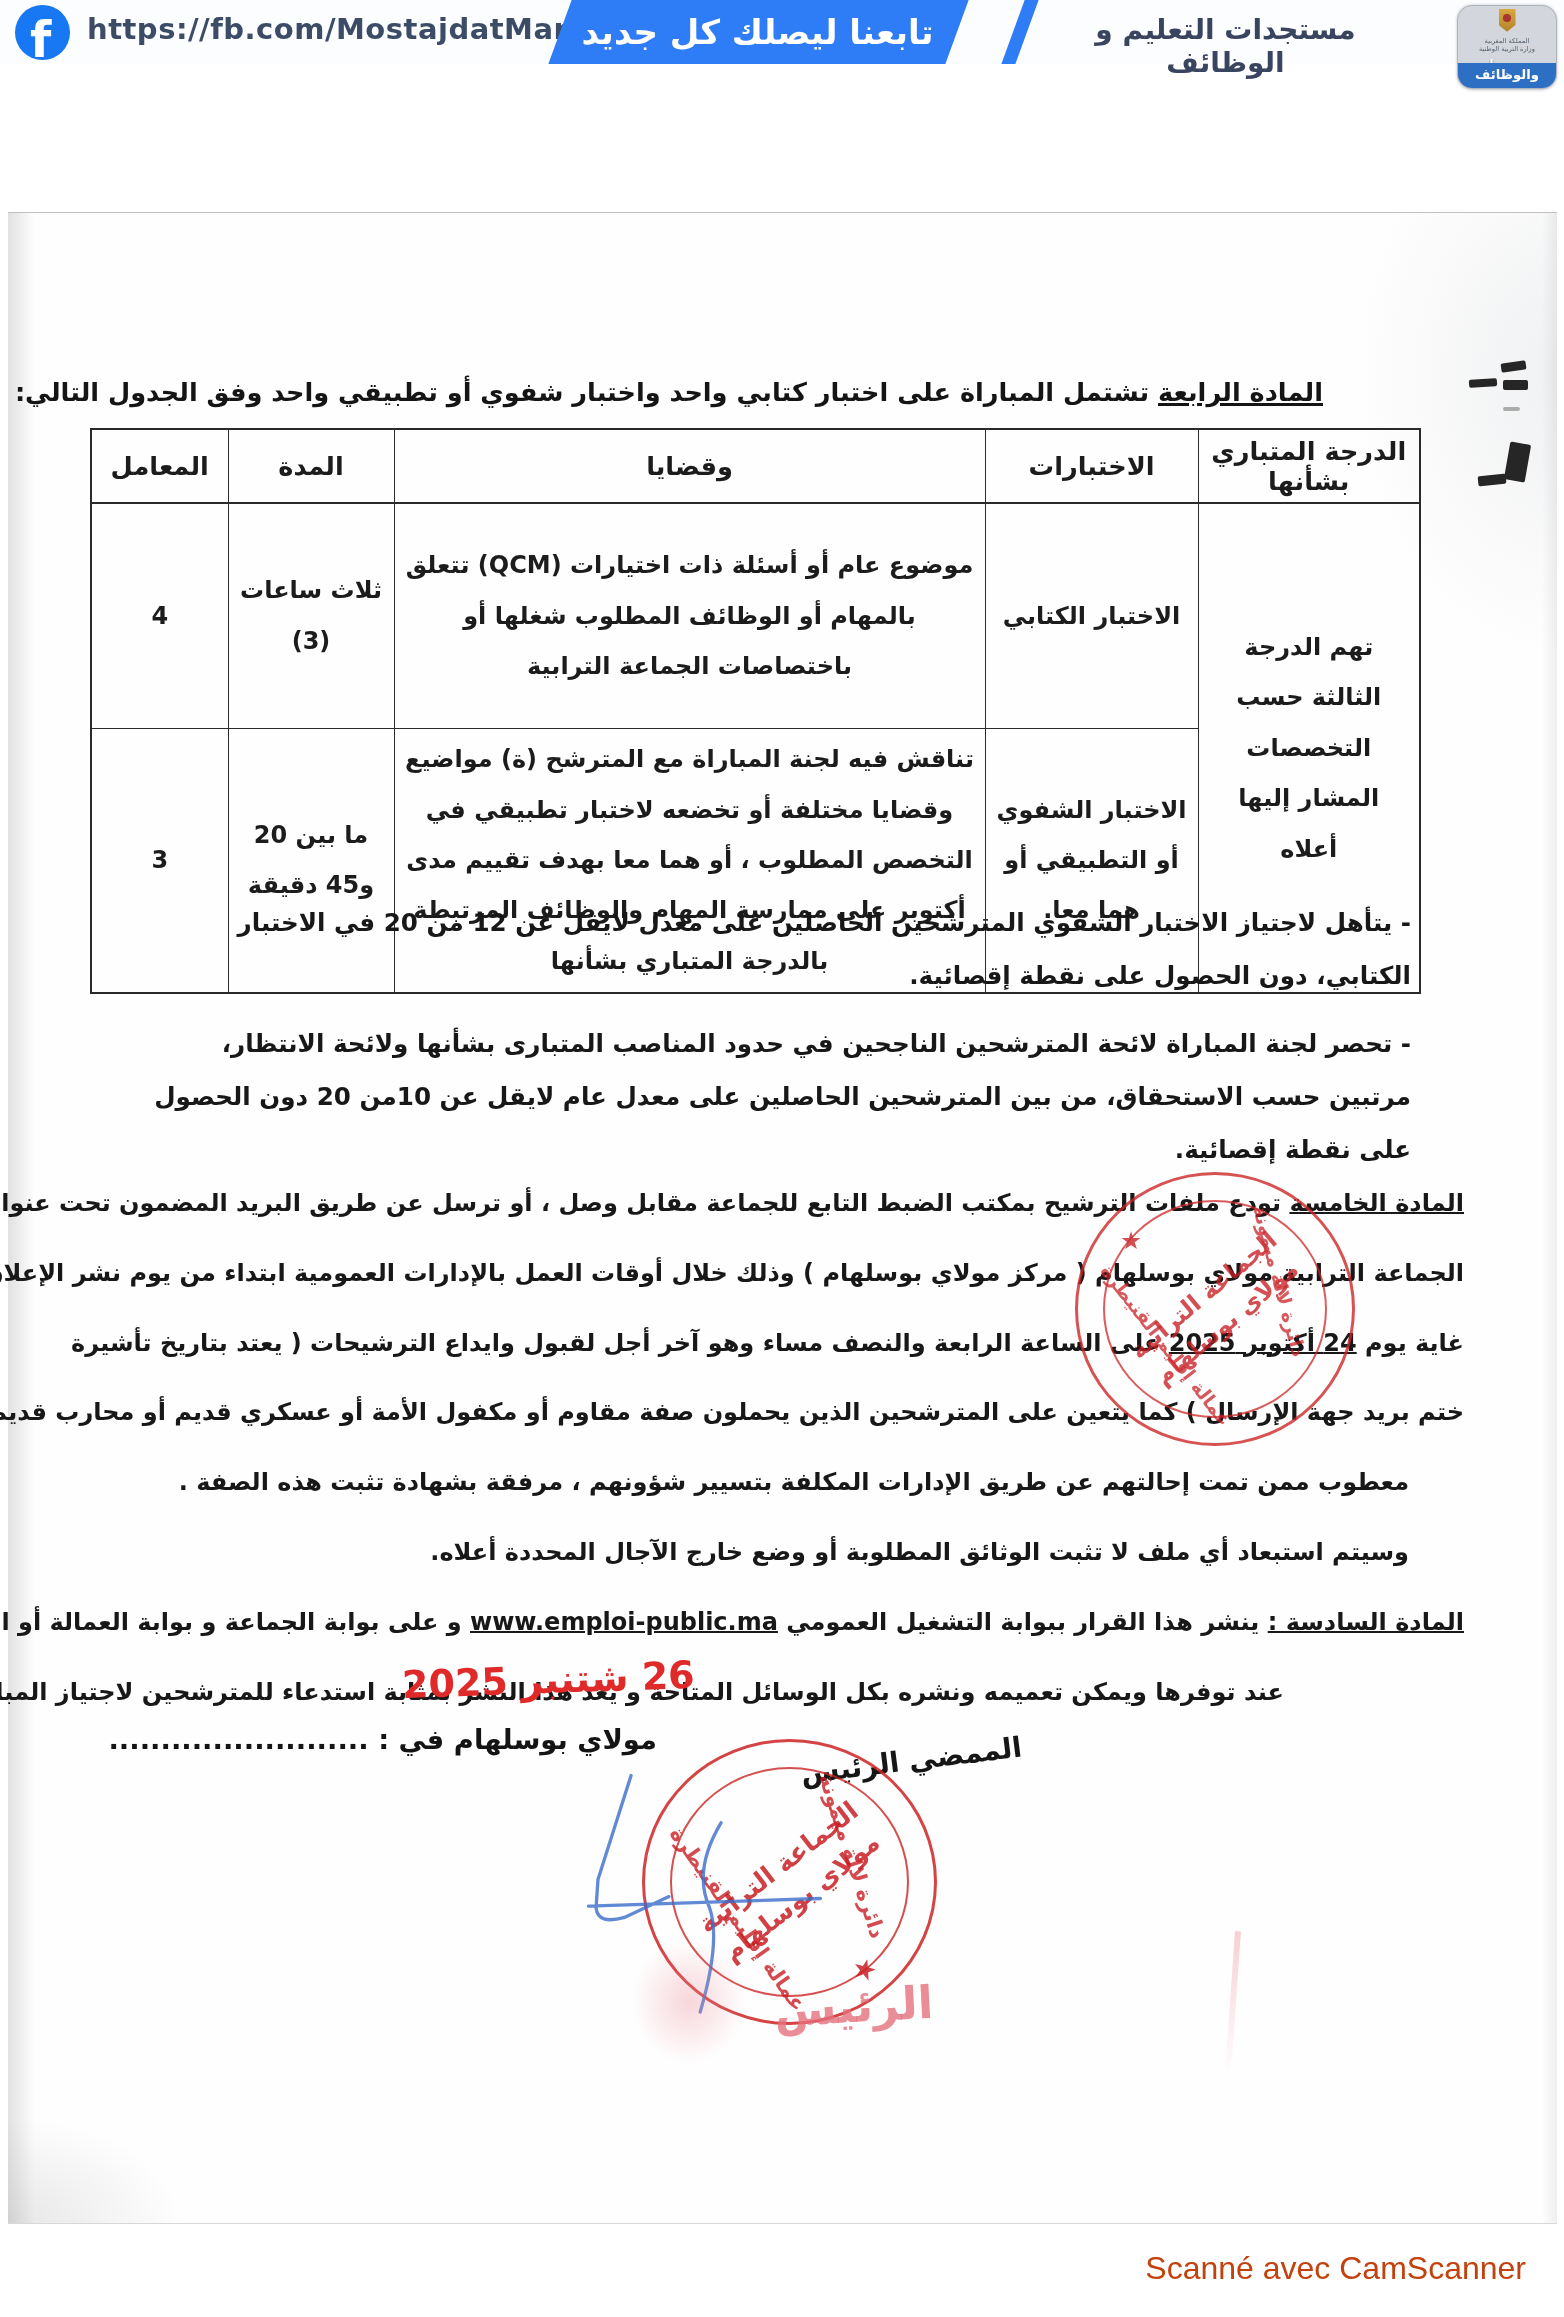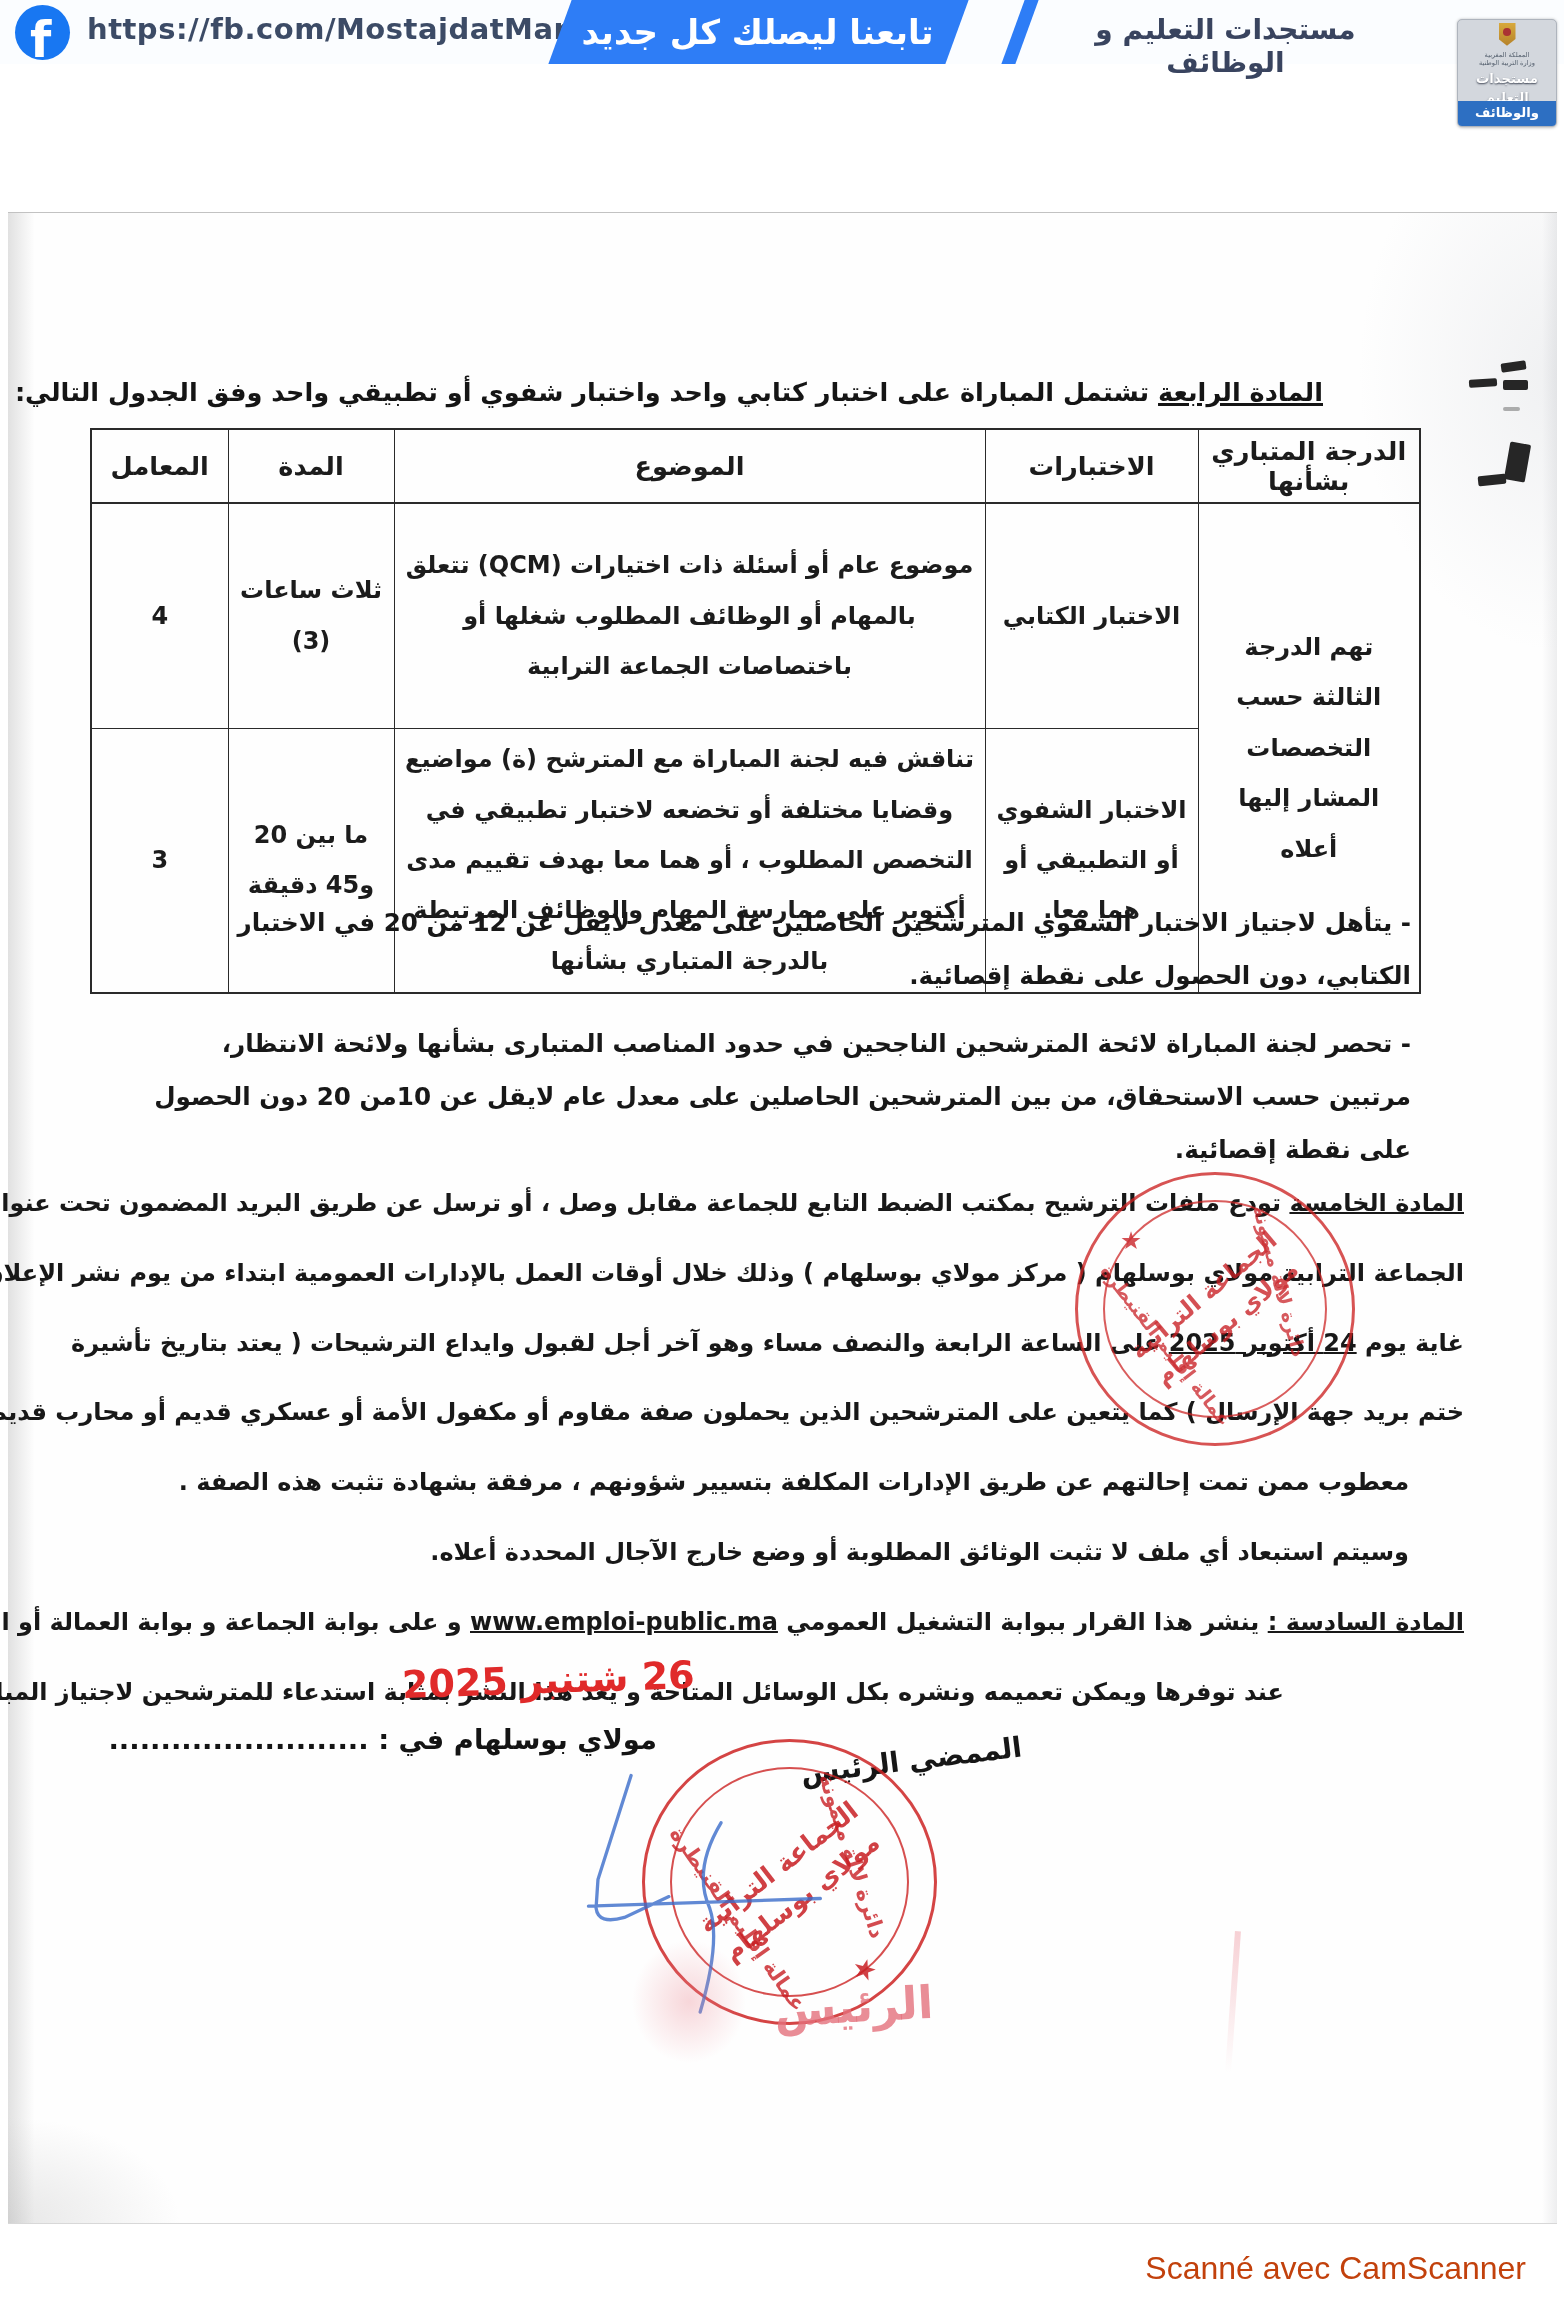--- a/index.html
+++ b/index.html
@@ -39,22 +39,22 @@
     position:absolute; left:554px; top:9.5px; width:407px; height:45px;
     color:#ffffff; font-size:34px; font-weight:700; text-align:center;
     direction:rtl; line-height:45px;
   }
   .brand-text {
     position:absolute; left:1036px; top:13.2px; width:379px;
     color:#39445f; font-size:28px; font-weight:700; text-align:center;
     direction:rtl;
   }
   .badge {
-    position:absolute; left:1457px; top:19px; width:100px; height:108px;
-    background:#d3d7dd; border:0.9px solid #aeb4bd; border-radius:5px;
+    position:absolute; left:1457px; top:5px; width:100px; height:84px;
+    background:#d3d7dd; border:0.9px solid #aeb4bd; border-radius:15px;
     overflow:hidden; box-shadow:0 0.9px 2.8px rgba(0,0,0,.25);
   }
   .badge-crest { position:relative; height:32px; text-align:center; padding-top:2.8px; }
   .crest-shield {
     display:inline-block; width:17px; height:23px;
     background:linear-gradient(#d8a93c,#b5822a);
     clip-path:polygon(0 0,100% 0,100% 70%,50% 100%,0 70%);
     position:relative;
   }
   .crest-shield::after{
@@ -250,21 +250,21 @@
         <col style="width:222px">
           <col style="width:213px">
           <col style="width:591px">
           <col style="width:166px">
           <col style="width:137px">
       </colgroup>
       <tbody>
           <tr>
         <th>الدرجة المتباري بشأنها</th>
         <th>الاختبارات</th>
-        <th>الموضوع</th>
+        <th>وقضايا</th>
         <th>المدة</th>
         <th>المعامل</th>
       </tr>
       <tr>
         <td rowspan="2" class="grade-cell">تهم الدرجة الثالثة حسب التخصصات المشار إليها أعلاه</td>
         <td class="h-r1">الاختبار الكتابي</td>
         <td class="h-r1">موضوع عام أو أسئلة ذات اختيارات (QCM) تتعلق بالمهام أو الوظائف المطلوب شغلها أو باختصاصات الجماعة الترابية</td>
         <td class="h-r1">ثلاث ساعات (3)</td>
         <td class="h-r1">4</td>
       </tr>

